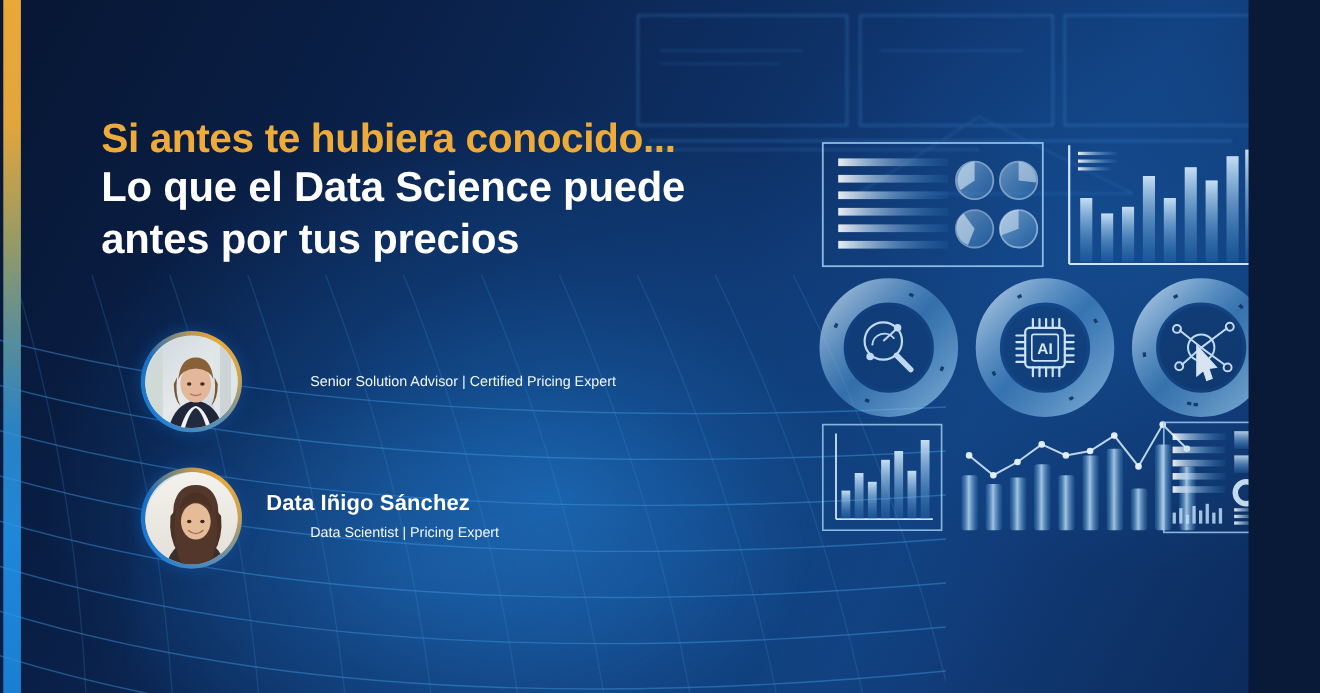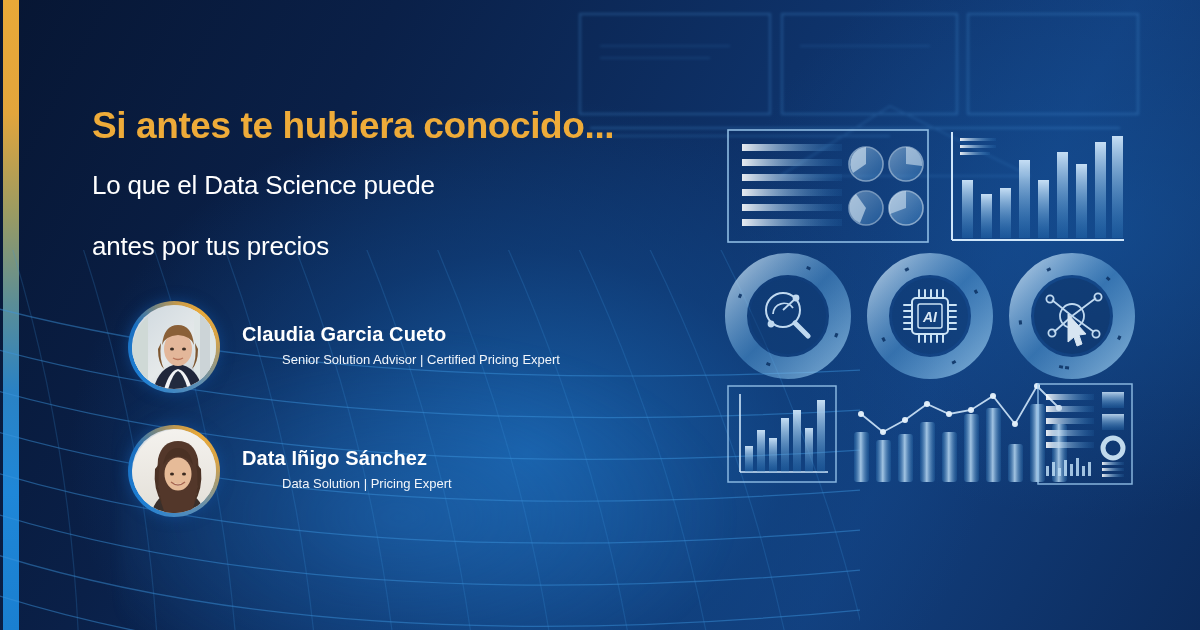--- a/index.html
+++ b/index.html
@@ -2,25 +2,26 @@
 <html><head>
 <meta charset="utf-8">
 <style>
   html,body{margin:0;padding:0;}
   body{
     width:1200px;height:630px;overflow:hidden;
     font-family:"Liberation Sans", sans-serif;
     background:#081a38;
   }
   .banner{
-    position:relative;width:1200px;height:630px;overflow:hidden;
+    position:relative;width:1112px;height:630px;overflow:hidden;
     background:
       radial-gradient(ellipse 620px 480px at 44% 72%, rgba(26,104,180,.85) 0%, rgba(17,70,134,.55) 42%, rgba(10,36,80,0) 74%),
       radial-gradient(ellipse 520px 420px at 92% 36%, rgba(22,86,158,.55) 0%, rgba(12,44,92,0) 70%),
       linear-gradient(118deg, #071633 0%, #0a2048 26%, #0e3269 54%, #123f7e 74%, #0c2b5c 100%);
+    padding-left: 23px;
   }
   
   .accent-strip{
     position:absolute;left:3px;top:0;width:16px;height:630px;
     background:linear-gradient(180deg,#e9a938 0%,#e2a53c 18%,#9a9b63 34%,#5c8e96 48%,#2a82c4 62%,#1f87d8 78%,#1a7fd0 100%);
   }
   
   .bg-panels{position:absolute;left:560px;top:-14px;width:660px;height:200px;opacity:.30;filter:blur(1.6px);}
   .bg-panels rect,.bg-panels line,.bg-panels path{stroke:#4b9be0;fill:none;}
   
@@ -32,42 +33,41 @@
     background:radial-gradient(ellipse at 45% 55%, rgba(39,120,200,.35) 0%, rgba(20,70,140,0) 70%);
     filter:blur(6px);
   }
   
   .headline{position:absolute;left:92px;top:104px;width:650px;}
   .h-gold{
     font-size:37px;font-weight:bold;color:#eeab39;letter-spacing:-.4px;
     line-height:44px;white-space:nowrap;
   }
   .h-white{
-    font-size:26px;font-weight:normal;color:#ffffff;letter-spacing:-.2px;
+    font-size:38px;font-weight:bold;color:#ffffff;letter-spacing:-.2px;
     line-height:47px;
-    margin-top:14px;
   }
   
   .speakers{position:absolute;left:128px;top:296px;}
   .speaker{display:flex;align-items:center;height:102px;margin-bottom:22px;}
   .avatar-ring{
     width:92px;height:92px;border-radius:50%;flex:0 0 92px;
     background:conic-gradient(from 35deg,#e8a93a 0deg,#d6a348 44deg,#5e8fb4 110deg,#1e7fd4 190deg,#1a6fc0 265deg,#c79a4a 330deg,#e8a93a 360deg);
     padding:4px;box-sizing:border-box;
     box-shadow:0 0 14px rgba(20,90,170,.55);
   }
   .avatar{
     width:100%;height:100%;border-radius:50%;overflow:hidden;position:relative;
     background:#d8dde3;
   }
   .speaker-text{margin-left:22px;}
   .sp-name{font-size:20px;font-weight:bold;color:#ffffff;letter-spacing:.1px;line-height:26px;}
   .sp-role{font-size:13px;font-weight:normal;color:#f2f6fb;letter-spacing:0;line-height:26px;margin-left:40px;}
   
-  .graphic{position:absolute;left:720px;top:118px;width:420px;height:390px;font-style:italic;}
+  .graphic{position:absolute;left:740px;top:118px;width:420px;height:390px;}
   .graphic svg{display:block;}
 </style>
 </head>
 <body>
 
 <div class="banner">
 
   <div class="accent-strip"></div>
 
   <svg class="bg-panels" viewBox="0 0 660 200">
@@ -147,21 +147,20 @@
               <path d="M29 38 q-2 16 3 26 q-6 -6 -6 -20 z" fill="#7d5630"></path>
               <path d="M63 38 q2 16 -3 26 q6 -6 6 -20 z" fill="#7d5630"></path>
               <ellipse cx="40" cy="44" rx="2" ry="1.6" fill="#3a2c22"></ellipse>
               <ellipse cx="52" cy="44" rx="2" ry="1.6" fill="#3a2c22"></ellipse>
               <path d="M41 53 q5 3 10 0" stroke="#b9765c" stroke-width="1.4" fill="none"></path>
             </g>
           </svg>
         </div>
       </div>
       <div class="speaker-text">
-        <div class="sp-name">Claudia Garcia Cueto</div>
         <div class="sp-role">Senior Solution Advisor | Certified Pricing Expert</div>
       </div>
     </div>
 
     <div class="speaker">
       <div class="avatar-ring">
         <div class="avatar">
           <svg viewBox="0 0 92 92" width="92" height="92">
             <defs>
               <clipPath id="cl2">
@@ -183,21 +182,21 @@
               <ellipse cx="40" cy="45" rx="2" ry="1.6" fill="#3a2a20"></ellipse>
               <ellipse cx="52" cy="45" rx="2" ry="1.6" fill="#3a2a20"></ellipse>
               <path d="M40 54 q6 5 12 0 q-6 2 -12 0 z" fill="#ffffff"></path>
               <path d="M39 53 q7 6 14 0" stroke="#a6654f" stroke-width="1.3" fill="none"></path>
             </g>
           </svg>
         </div>
       </div>
       <div class="speaker-text">
         <div class="sp-name">Data Iñigo Sánchez</div>
-        <div class="sp-role">Data Solution | Pricing Expert</div>
+        <div class="sp-role">Data Scientist | Pricing Expert</div>
       </div>
     </div>
 
   </div>
 
   <div class="graphic">
     <svg viewBox="0 0 420 390" width="420" height="390">
       <defs>
         <linearGradient id="gbar" x1="0" y1="1" x2="0" y2="0">
           <stop offset="0" stop-color="#2f7fc4" stop-opacity=".25"></stop>

